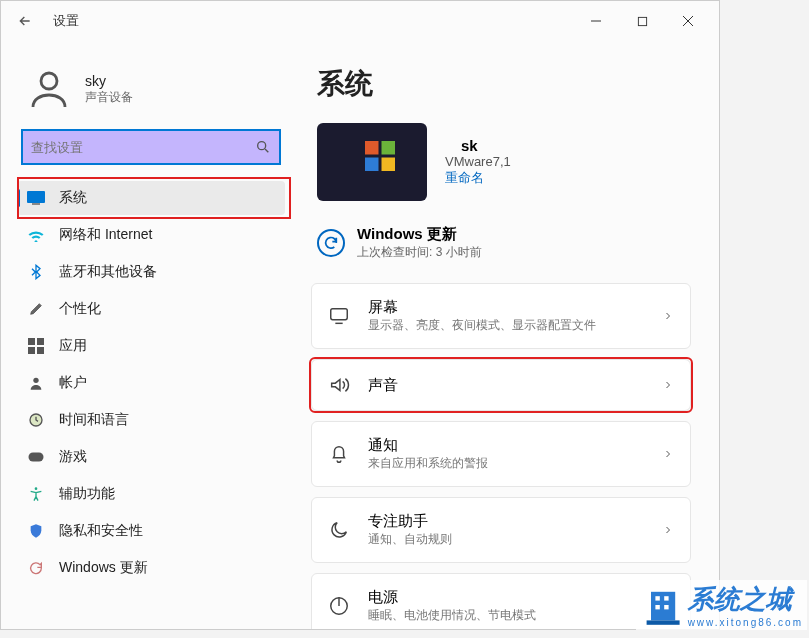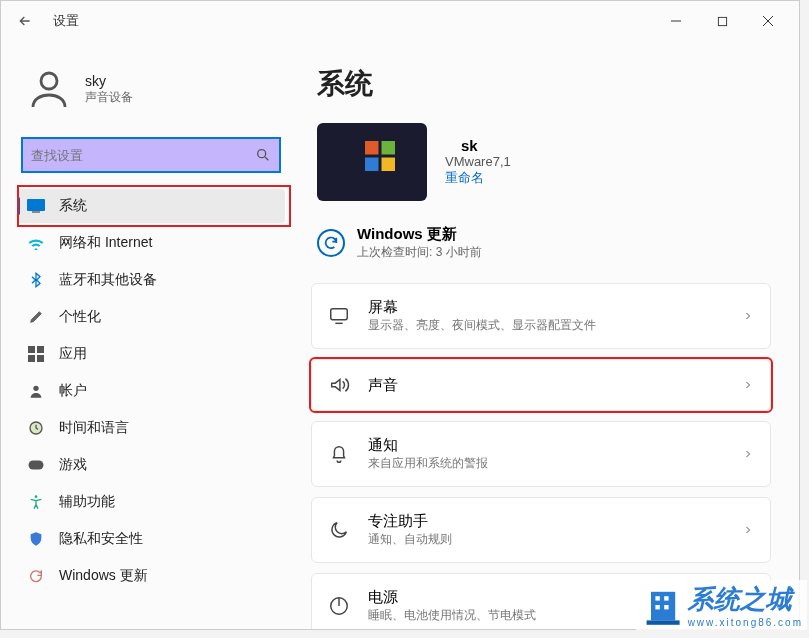--- a/index.html
+++ b/index.html
@@ -5,21 +5,21 @@
 * { margin: 0; padding: 0; box-sizing: border-box; }
 body {
   font-family: "Segoe UI", "Microsoft YaHei", sans-serif;
   background: #f3f3f3;
   width: 809px;
   height: 638px;
   overflow: hidden;
   position: relative;
 }
 .window {
-  width: 800px;
+  width: 720px;
   height: 630px;
   background: #fbfbfb;
   border: 1px solid #ccc;
   display: flex;
   flex-direction: column;
   position: relative;
 }
 .titlebar {
   height: 40px;
   display: flex;
@@ -58,21 +58,21 @@
 .sidebar {
   width: 300px;
   padding: 20px 16px 10px 16px;
   display: flex;
   flex-direction: column;
 }
 .profile {
   display: flex;
   align-items: center;
   gap: 12px;
-  padding: 4px 8px 24px 8px;
+  padding: 4px 8px 16px 8px;
 }
 .avatar {
   width: 48px;
   height: 48px;
   color: #555;
 }
 .pname { font-size: 14px; color: #222; font-weight: 500; }
 .pacct { font-size: 12px; color: #666; }
 .search {
   position: relative;

